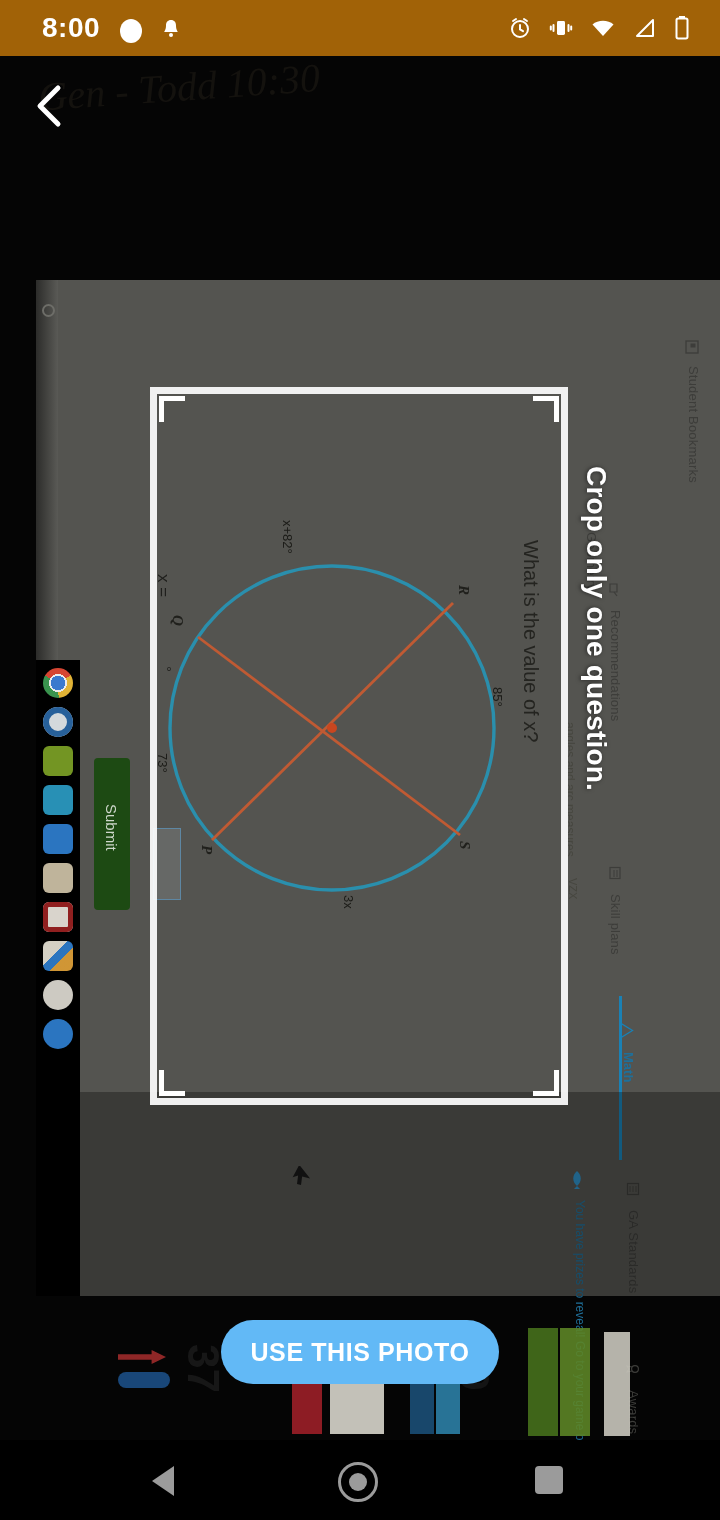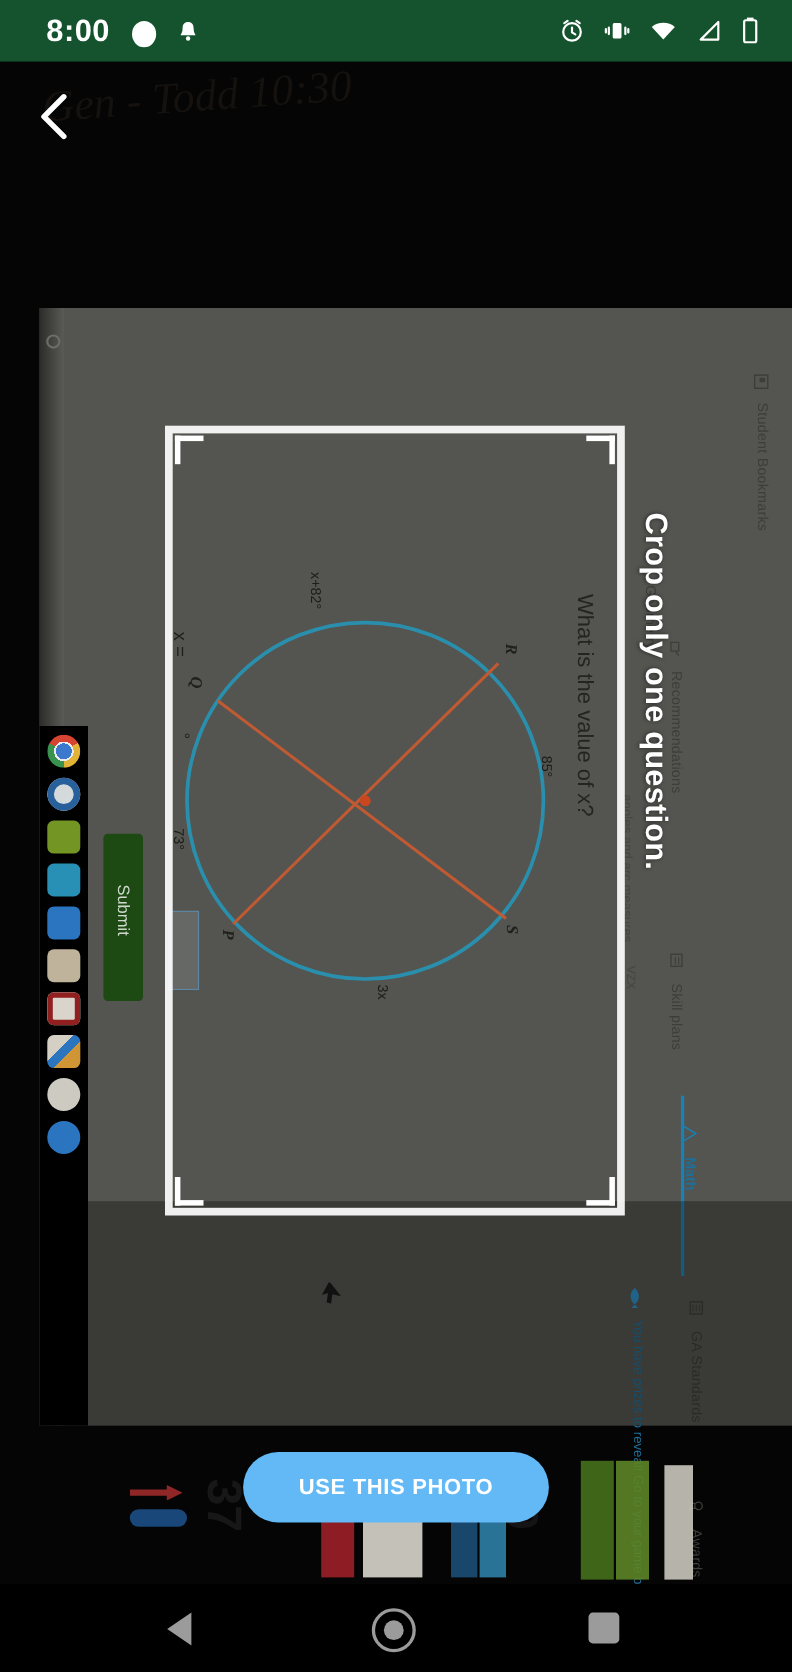--- a/index.html
+++ b/index.html
@@ -3,21 +3,21 @@
 <meta charset="utf-8">
 <style>
   * { margin:0; padding:0; box-sizing:border-box; }
   html,body { width:720px; height:1520px; background:#000; overflow:hidden;
               font-family:"Liberation Sans", sans-serif; }
 
   #root { position:relative; width:720px; height:1520px; background:#000; overflow:hidden; }
 
   
   .statusbar { position:absolute; left:0; top:0; width:720px; height:56px;
-               background:#14532d; z-index:60;padding-left:16px; }
+               background:#a16207; z-index:60;padding-left:16px; }
   .sb-time { position:absolute; left:42px; top:12px; color:#fff;
              font-size:28px; font-weight:bold; letter-spacing:.5px; }
   .sb-dot { position:absolute; left:120px; top:19px; width:22px; height:24px;
             background:#fff; border-radius:50%; }
   .sb-bell { position:absolute; left:158px; top:16px; width:26px; height:26px; }
   .sb-right { position:absolute; right:30px; top:14px; height:28px;
               display:flex; align-items:center; gap:17px; }
   .sb-right svg { display:block; }
 
   
@@ -97,21 +97,21 @@
 
   
   .clutter { position:absolute; left:0; bottom:0; width:720px; height:120px;
              z-index:12; overflow:hidden; }
   .cl { position:absolute; opacity:.9; }
 
   
   .use-btn { position:absolute; left:221px; top:1320px; width:278px; height:64px;
              background:#62b9f6; border-radius:32px; z-index:52;
              display:flex; align-items:center; justify-content:center;
-             color:#fff; font-size:20px; font-weight:bold; letter-spacing:.6px;
+             color:#fff; font-size:25px; font-weight:bold; letter-spacing:.6px;
              cursor:pointer; }
 
   
   .navbar { position:absolute; left:0; bottom:0; width:720px; height:80px;
             background:#000; z-index:60; }
   .nav-back { position:absolute; left:152px; top:26px; width:0; height:0;
               border-top:15px solid transparent; border-bottom:15px solid transparent;
               border-right:22px solid #9b9b9b; cursor:pointer; }
   .nav-home { position:absolute; left:338px; top:22px; width:40px; height:40px;
               border-radius:50%; border:3px solid #9b9b9b; cursor:pointer; }

